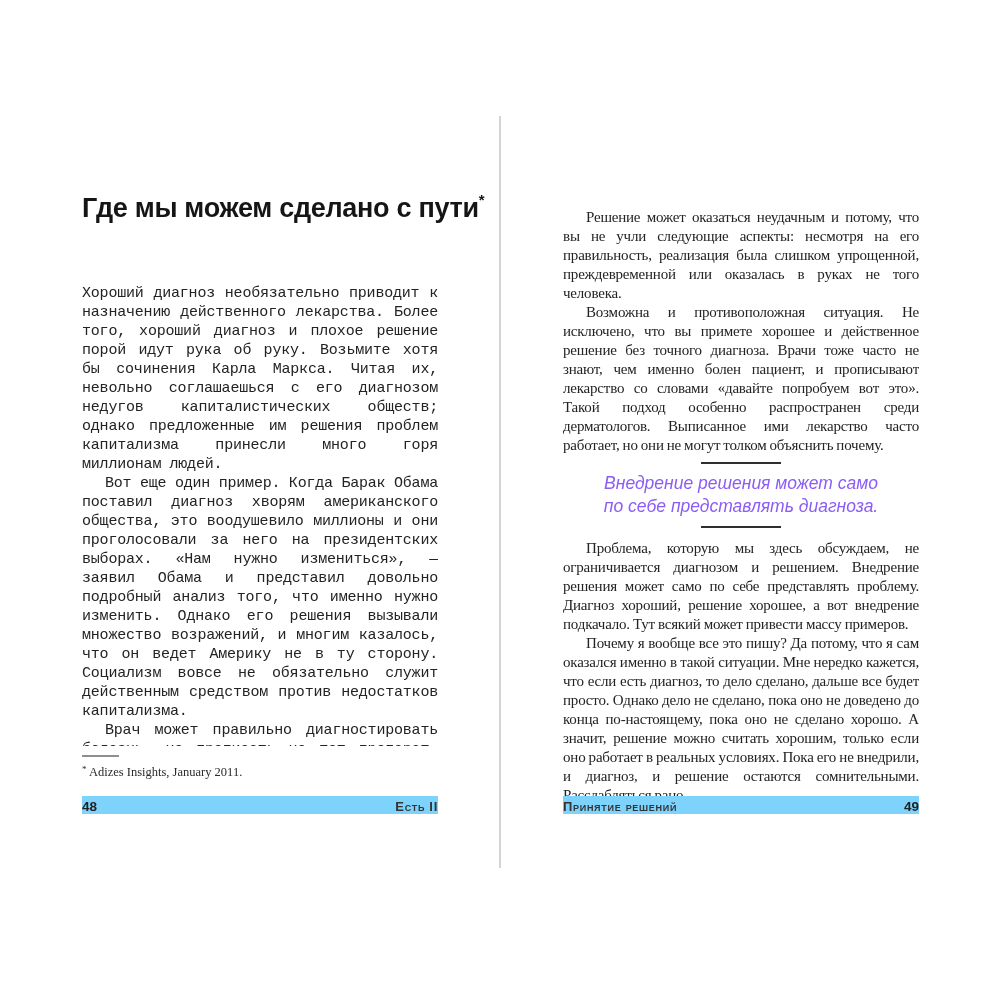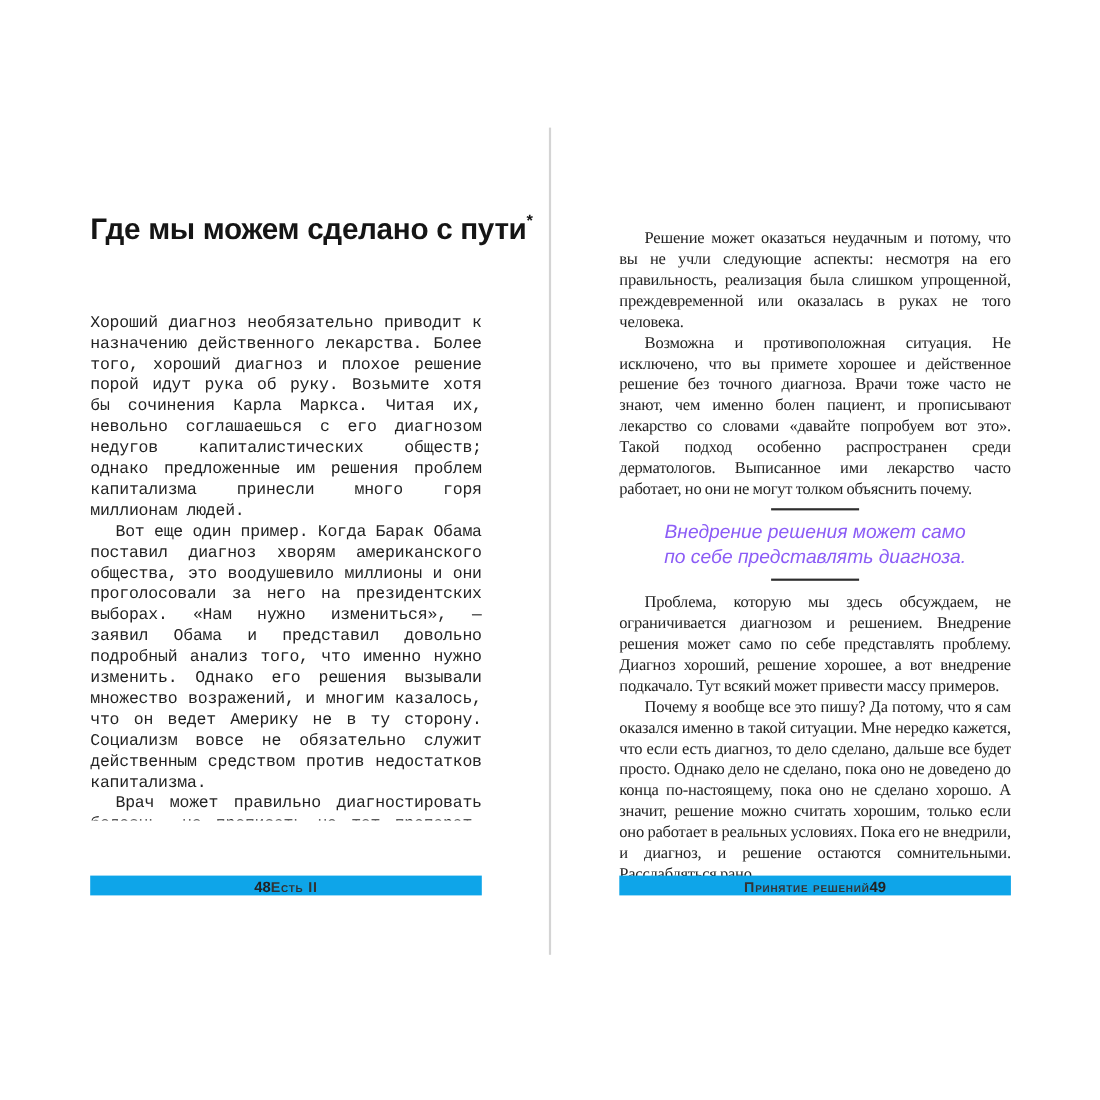--- a/index.html
+++ b/index.html
@@ -45,23 +45,23 @@
   .footnote-block {
     position:absolute; top:750px; left:0; width:100%;
     background:#ffffff; padding-top:5px;
   }
   .fn-rule { width:37px; height:2px; background:#8f8f8f; margin-bottom:8px; }
   .fn-text { margin:0; font-size:12.5px; line-height:15px; color:#2a2a2a; }
   .fn-marker { font-size:9px; position:relative; top:-4px; }
 
   .footer {
     position:absolute; top:796px; left:0; width:100%;
-    display:flex; justify-content:center; align-items:baseline;
+    display:flex; justify-content:space-between; align-items:baseline;
     font-family:"Liberation Sans", sans-serif; color:#2b2b2b;
-    background:#0ea5e9; padding-top:3px;
+    background:#7dd3fc; padding-top:3px;
   }
   .pagenum { font-weight:700; font-size:13.5px; color:#222222; }
   .running {
     font-variant:small-caps; font-size:13px; letter-spacing:0.7px;
     font-weight:600; color:#333333;
   }
 </style>
 </head>
 <body>
 
@@ -70,20 +70,24 @@
 <section class="page page-left">
   <h1 class="chapter-title"><span>Где мы можем сделано с пути</span><span class="title-marker">*</span></h1>
 
   <div class="text-col text-col-left">
     <p class="body">Хороший диагноз необязательно приводит к назначению действенного лекарства. Более того, хороший диагноз и плохое решение порой идут рука об руку. Возьмите хотя бы сочинения Карла Маркса. Читая их, невольно соглашаешься с его диагнозом недугов капиталистических обществ; однако предложенные им решения проблем капитализма принесли много горя миллионам людей.</p>
     <p class="body indent">Вот еще один пример. Когда Барак Обама поставил диагноз хворям американского общества, это воодушевило миллионы и они проголосовали за него на президентских выборах. «Нам нужно измениться», — заявил Обама и представил довольно подробный анализ того, что именно нужно изменить. Однако его решения вызывали множество возражений, и многим казалось, что он ведет Америку не в ту сторону. Социализм вовсе не обязательно служит действенным средством против недостатков капитализма.</p>
     <p class="body indent">Врач может правильно диагностировать болезнь, но прописать не тот препарат. Есть много лекарств, предназначенных для борьбы с одной и той же болезнью, и ему нужно выбрать наиболее подходящее. Более того, такое лекарство может оказаться несовместимым с другими медикаментами, которые принимает пациент.</p>
     <p class="body indent">Менеджер может диагностировать проблему в работе компании и определить, что дело в каком-то одном сотруднике. Но решение уволить его может оказаться неправильным из-за неверного выбора момента и только навредить компании.</p>
   </div>
 
+  <div class="footnote-block">
+    <div class="fn-rule"></div>
+    <p class="fn-text"><span class="fn-marker">*</span> <span>Adizes Insights, January 2011.</span></p>
+  </div>
 
   <div class="footer">
     <span class="pagenum">48</span>
     <span class="running">Есть II</span>
   </div>
 </section>
 
 <section class="page page-right">
   <div class="text-col text-col-right">
     <p class="body indent">Решение может оказаться неудачным и потому, что вы не учли следующие аспекты: несмотря на его правильность, реализация была слишком упрощенной, преждевременной или оказалась в руках не того человека.</p>

